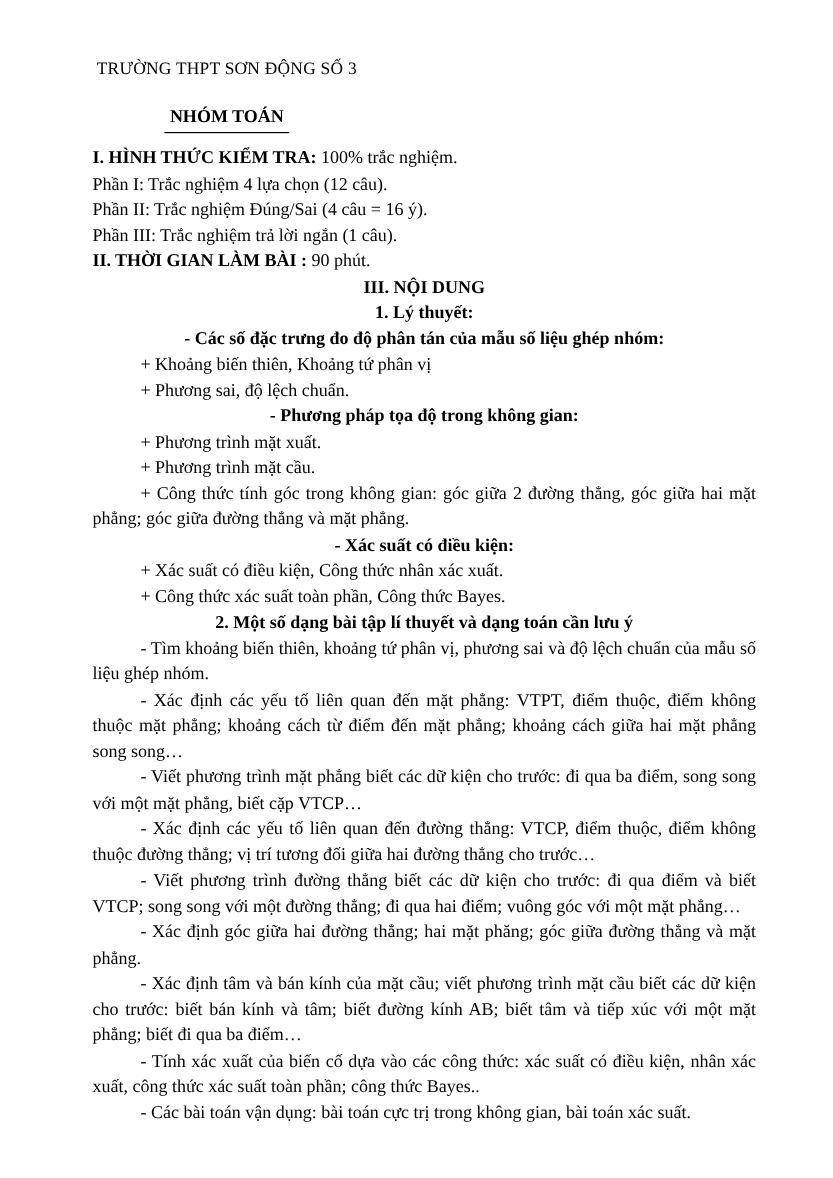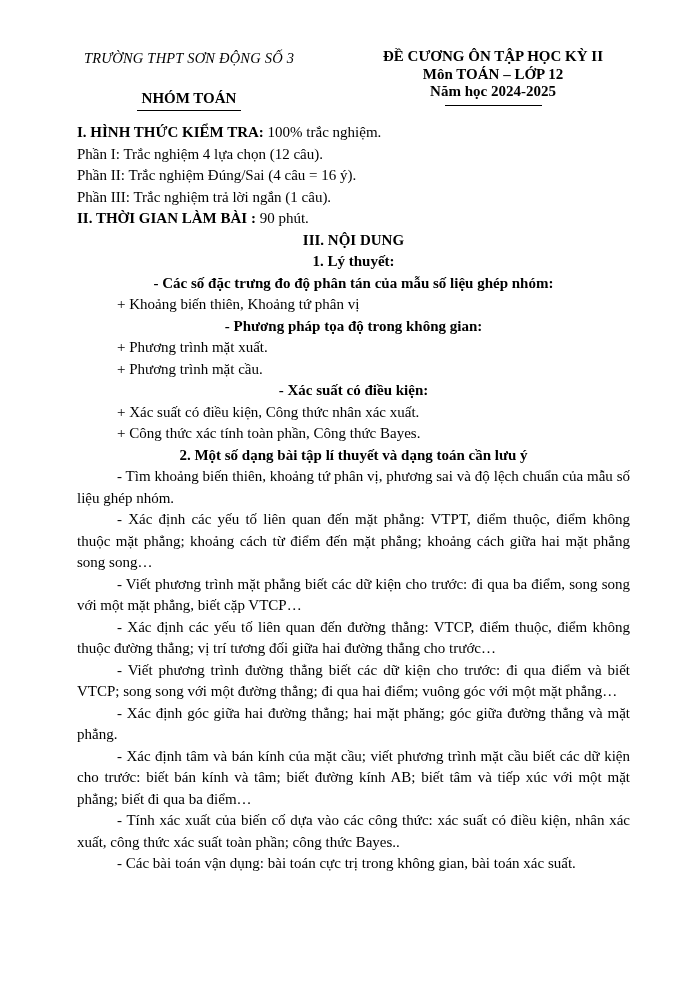--- a/index.html
+++ b/index.html
@@ -12,21 +12,21 @@
     font-family:"Liberation Serif","DejaVu Serif",serif;
     font-size:15px;
     line-height:21.5px;
     overflow:hidden;
   }
   
   .header-left {
     position:absolute; top:48px; left:60px; width:258px;
     text-align:center;
   }
-  .school-name { font-size:14.5px; letter-spacing:0.2px;font-style:italic; }
+  .school-name { font-size:14.5px; letter-spacing:0.2px; }
   .group-wrap { margin-top:18px; }
   .group-name {
     display:inline-block;
     font-weight:bold;
     padding:0 5px 1px 5px;
     border-bottom:1.5px solid #000;
   }
   .pages-note { font-style:italic; margin-top:13px; }
   .header-right {
     position:absolute; top:48px; left:358px; width:270px;
@@ -53,51 +53,47 @@
 
 <div class="page">
 
   <div class="header-left">
     <div class="school-name">TRƯỜNG THPT SƠN ĐỘNG SỐ 3</div>
     <div class="group-wrap">
       <span class="group-name">NHÓM TOÁN</span>
     </div>
   </div>
 
-  <div class="header-right">
-    <div>ĐỀ CƯƠNG ÔN TẬP HỌC KỲ II</div>
-    <div>Môn TOÁN – LỚP 12</div>
-    <div>Năm học 2024-2025</div>
-    <div class="title-underline"></div>
-  </div>
 
   <div class="doc-body">
 
     <p class="line"><span class="b">I. HÌNH THỨC KIỂM TRA:</span> <span>100% trắc nghiệm.</span></p>
 
     <p class="part">Phần I: Trắc nghiệm 4 lựa chọn (12 câu).</p>
     <p class="part">Phần II: Trắc nghiệm Đúng/Sai (4 câu = 16 ý).</p>
     <p class="part">Phần III: Trắc nghiệm trả lời ngắn (1 câu).</p>
 
     <p class="line"><span class="b">II. THỜI GIAN LÀM BÀI :</span> <span>90 phút.</span></p>
 
     <p class="heading">III. NỘI DUNG</p>
 
     <p class="heading">1. Lý thuyết:</p>
 
     <p class="heading">- Các số đặc trưng đo độ phân tán của mẫu số liệu ghép nhóm:</p>
     <p class="item">+ Khoảng biến thiên, Khoảng tứ phân vị</p>
+    <p class="item">+ Phương sai, độ lệch chuẩn.</p>
 
     <p class="heading">- Phương pháp tọa độ trong không gian:</p>
     <p class="item">+ Phương trình mặt xuất.</p>
     <p class="item">+ Phương trình mặt cầu.</p>
+    <p class="item">+ Công thức tính góc trong không gian: góc giữa 2 đường thẳng, góc giữa hai mặt phẳng; góc giữa đường thẳng và mặt phẳng.</p>
 
     <p class="heading">- Xác suất có điều kiện:</p>
     <p class="item">+ Xác suất có điều kiện, Công thức nhân xác xuất.</p>
-    <p class="item">+ Công thức xác tính toàn phần, Công thức Bayes.</p>
+    <p class="item">+ Công thức xác suất toàn phần, Công thức Bayes.</p>
 
     <p class="heading">2. Một số dạng bài tập lí thuyết và dạng toán cần lưu ý</p>
     <p class="para">- Tìm khoảng biến thiên, khoảng tứ phân vị, phương sai và độ lệch chuẩn của mẫu số liệu ghép nhóm.</p>
     <p class="para">- Xác định các yếu tố liên quan đến mặt phẳng: VTPT, điểm thuộc, điểm không thuộc mặt phẳng; khoảng cách từ điểm đến mặt phẳng; khoảng cách giữa hai mặt phẳng song song…</p>
     <p class="para">- Viết phương trình mặt phẳng biết các dữ kiện cho trước: đi qua ba điểm, song song với một mặt phẳng, biết cặp VTCP…</p>
     <p class="para">- Xác định các yếu tố liên quan đến đường thẳng: VTCP, điểm thuộc, điểm không thuộc đường thẳng; vị trí tương đối giữa hai đường thẳng cho trước…</p>
     <p class="para">- Viết phương trình đường thẳng biết các dữ kiện cho trước: đi qua điểm và biết VTCP; song song với một đường thẳng; đi qua hai điểm; vuông góc với một mặt phẳng…</p>
     <p class="para">- Xác định góc giữa hai đường thẳng; hai mặt phăng; góc giữa đường thẳng và mặt phẳng.</p>
     <p class="para">- Xác định tâm và bán kính của mặt cầu; viết phương trình mặt cầu biết các dữ kiện cho trước: biết bán kính và tâm; biết đường kính AB; biết tâm và tiếp xúc với một mặt phẳng; biết đi qua ba điểm…</p>
     <p class="para">- Tính xác xuất của biến cố dựa vào các công thức: xác suất có điều kiện, nhân xác xuất, công thức xác suất toàn phần; công thức Bayes..</p>

